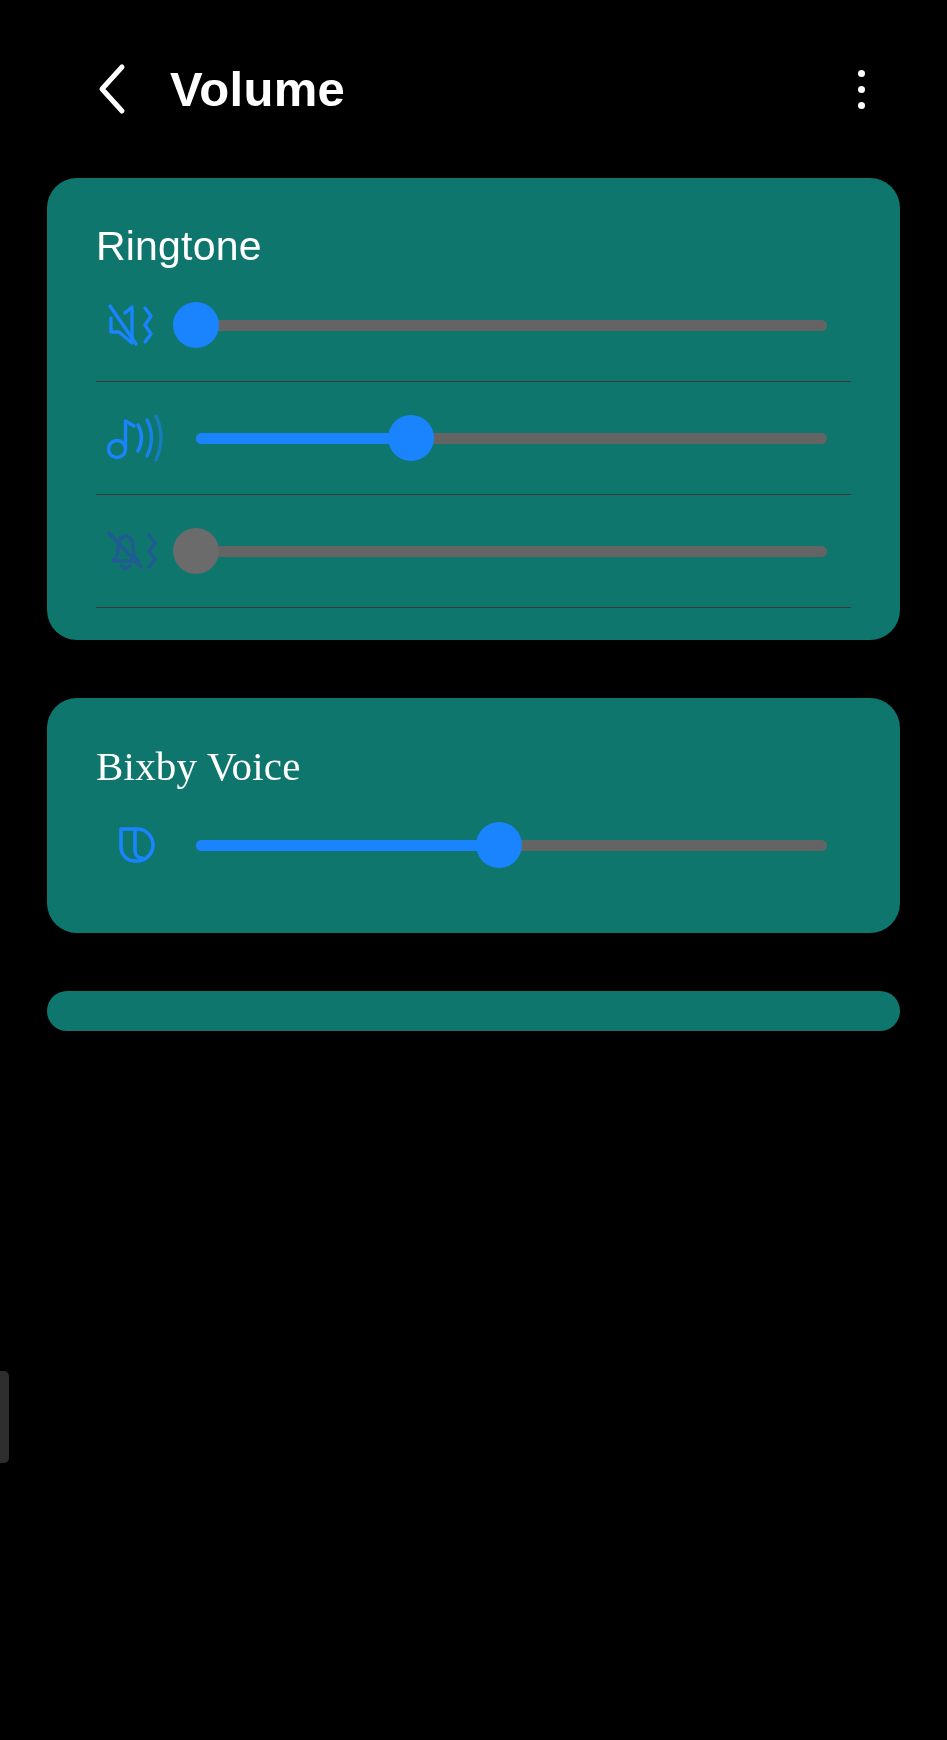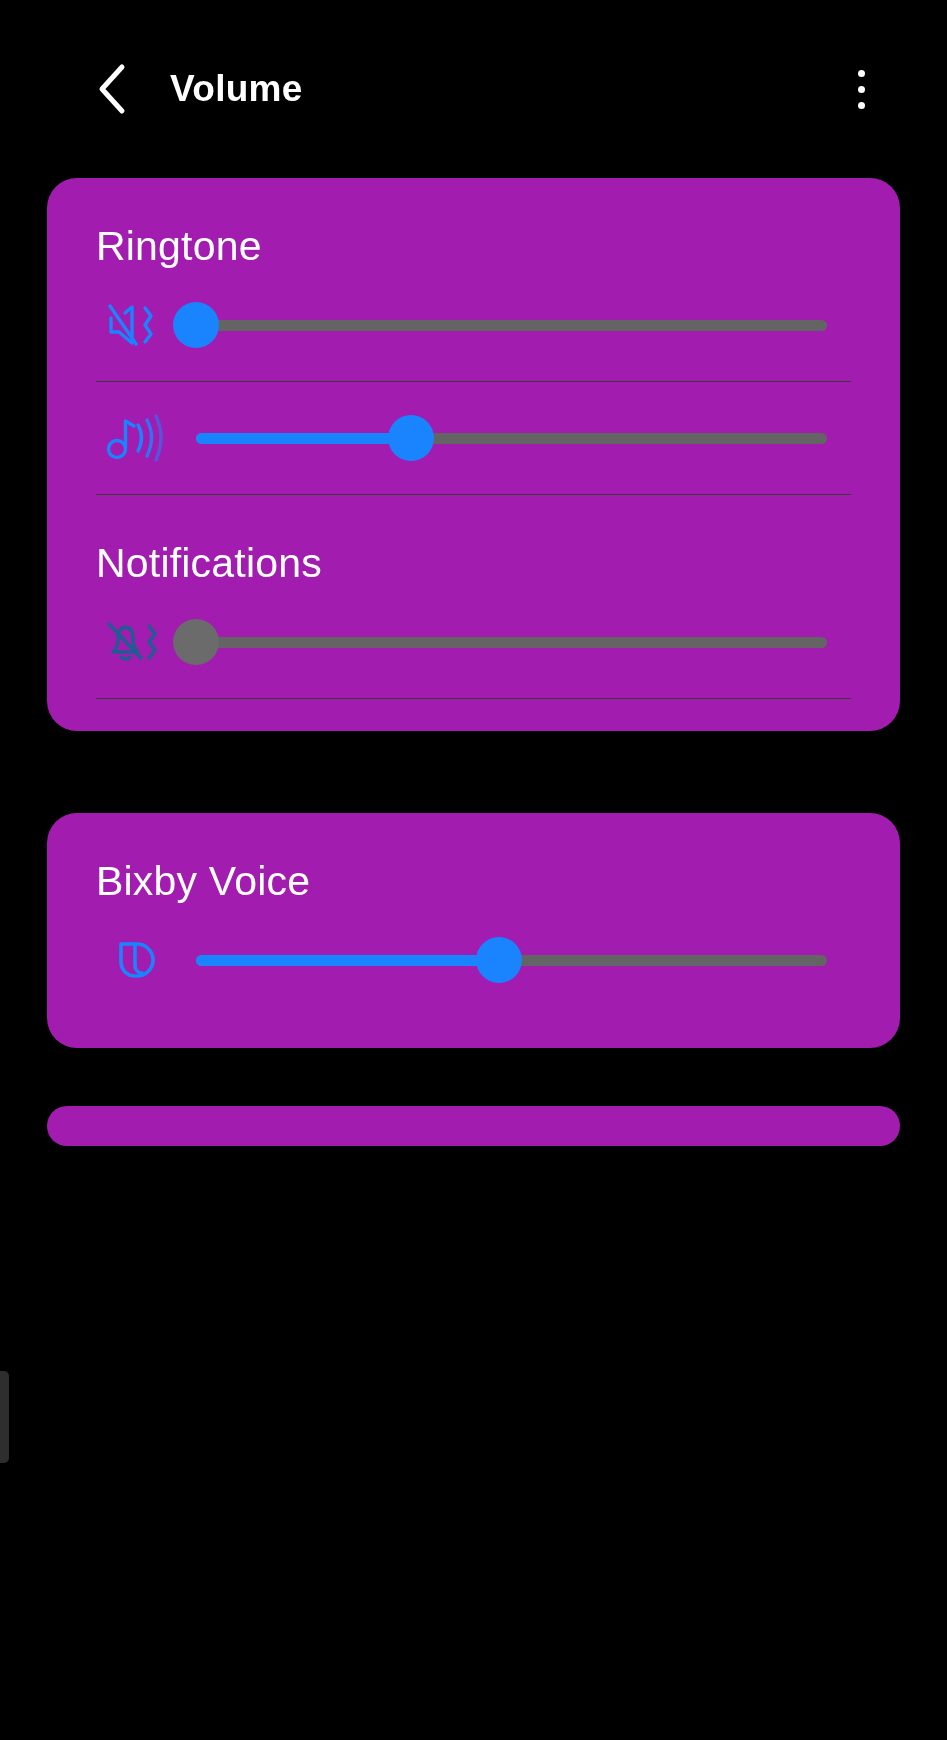--- a/index.html
+++ b/index.html
@@ -30,21 +30,21 @@
     width: 56px;
     height: 56px;
     display: flex;
     align-items: center;
     justify-content: center;
     cursor: pointer;
     flex: 0 0 auto;
   }
   .back-btn svg { display:block; }
   .page-title {
-    font-size: 37px;
+    font-size: 49px;
     font-weight: bold;
     letter-spacing: 0.3px;
     margin-left: 30px;
     white-space: nowrap;
     color: #ffffff;
   }
   .header-spacer { flex: 1 1 auto; }
   .more-btn {
     width: 56px;
     height: 60px;
@@ -58,28 +58,29 @@
   }
   .more-dot {
     width: 7px;
     height: 7px;
     border-radius: 50%;
     background: #ffffff;
   }
 
   
   .card {
-    background: #a21caf;
+    background: #0f766e;
     border-radius: 30px;
     margin: 0 47px;
     padding: 0 0 32px 0;
     box-sizing: border-box;
   }
   .card.second {
-    margin-top: 82px;
+    margin-top: 58px;
+    font-family: Liberation Serif, serif;
   }
   .card.third {
     margin-top: 58px;
     height: 40px;
     padding: 0;
   }
 
   
   .vol-group { padding: 0 49px; }
   .vol-label {
@@ -217,21 +218,20 @@
       <div class="slider">
         <div class="track"></div>
         <div class="fill" style="width:34%"></div>
         <div class="thumb" style="left:34%"></div>
       </div>
     </div>
   </div>
   <div class="divider"></div>
 
   <div class="vol-group">
-    <div class="vol-label">Notifications</div>
     <div class="vol-row">
       <div class="vol-icon">
         <svg width="62" height="54" viewBox="0 0 62 54">
           <path d="M9 37 L34 37 Q29 33 29 24 Q29 13 21.5 12 Q14 13 14 24 Q14 33 9 37 Z" fill="none" stroke="#1f5c94" stroke-width="3.4" stroke-linejoin="round"></path>
           <path d="M17 42 Q21.5 46 26 42" fill="none" stroke="#1f5c94" stroke-width="3.4" stroke-linecap="round"></path>
           <line x1="5" y1="9" x2="37" y2="43" stroke="#1f5c94" stroke-width="3.4" stroke-linecap="round"></line>
           <path d="M45 11 L51 19 L45 27 L51 35 L45 43" fill="none" stroke="#1f5c94" stroke-width="3.4" stroke-linejoin="round" stroke-linecap="round"></path>
         </svg>
       </div>
       <div class="slider">

